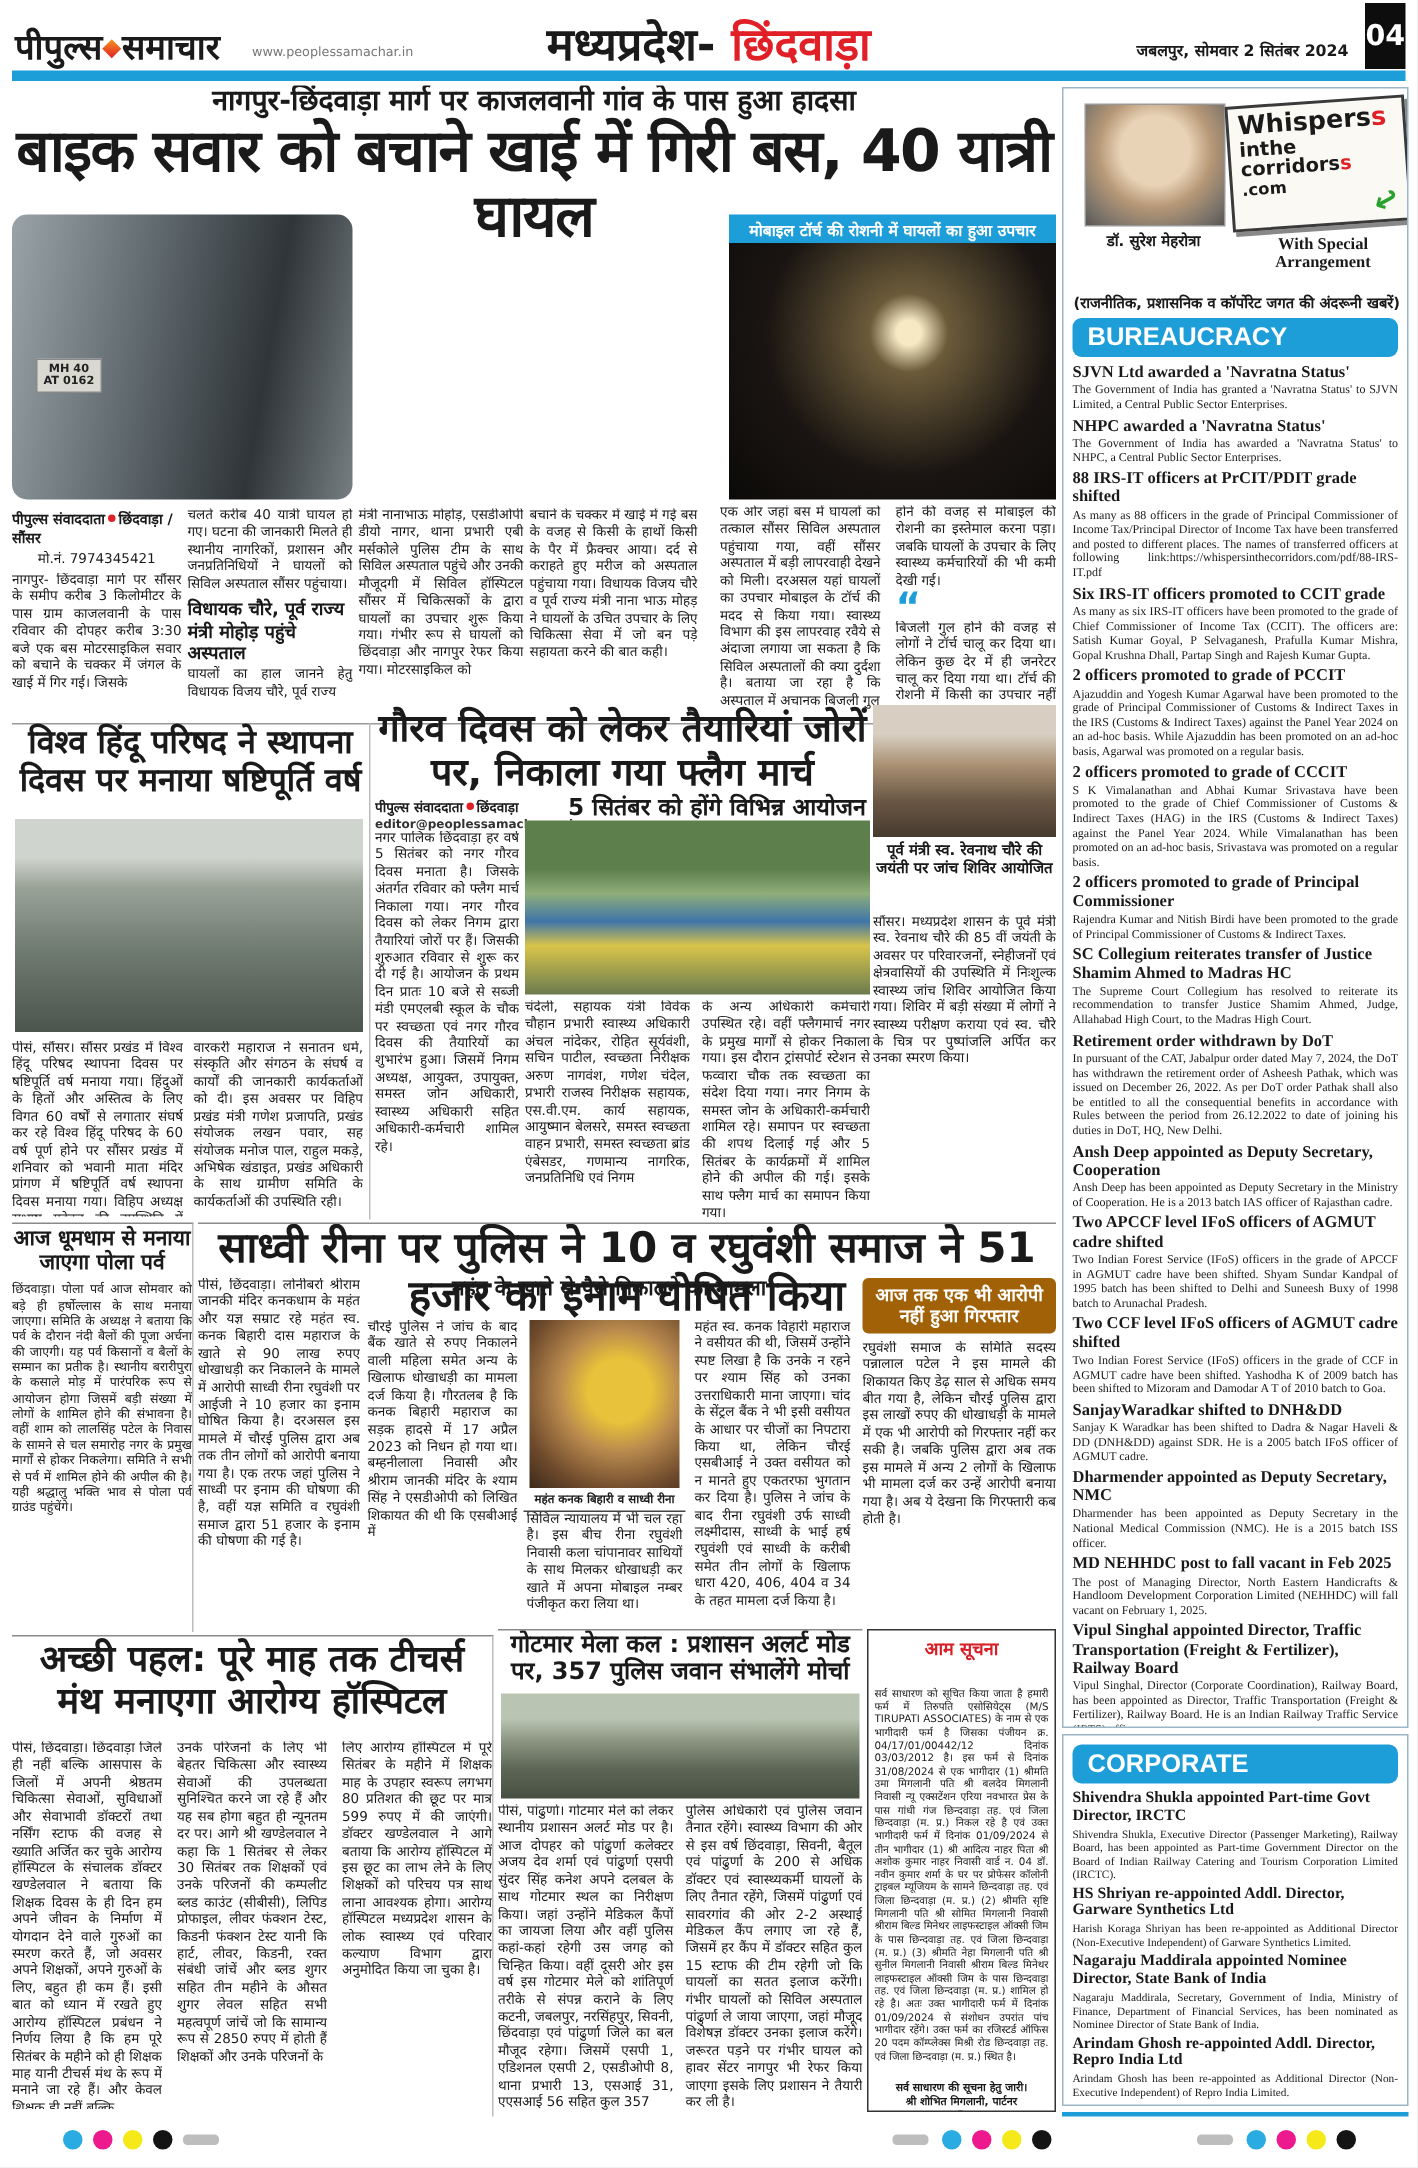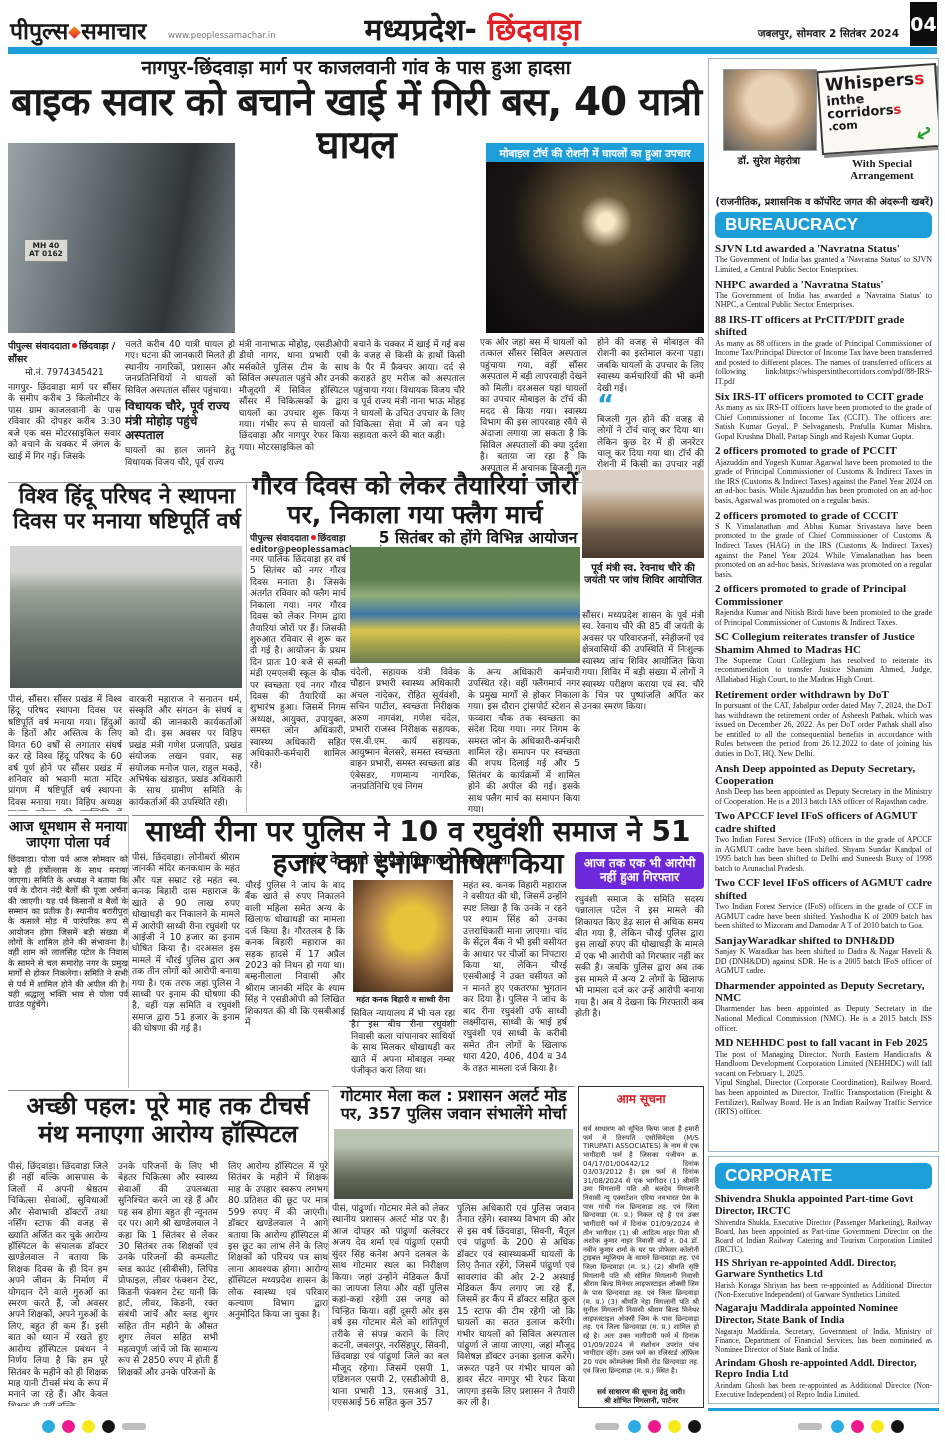--- a/index.html
+++ b/index.html
@@ -19,21 +19,21 @@
   .bluebar{position:absolute;left:8px;top:47px;width:929px;height:7px;background:#1e9ed9;}
   
   .btxt{font-size:9px;line-height:1.27;text-align:justify;overflow:hidden;}
   .stxt{font-size:8.3px;line-height:1.25;text-align:justify;overflow:hidden;}
   .photo{position:absolute;overflow:hidden;}
   .sec{position:absolute;overflow:hidden;}
   .hl{font-weight:bold;text-align:center;line-height:1.15;}
   .rdot{display:inline-block;width:5px;height:5px;border-radius:50%;background:#e01f26;margin:0 2px 1px 2px;}
   .rule-t{border-top:1px solid #8a8a8a;}
   
-  .ph-truck{background:linear-gradient(100deg,#9aa4a8,#5d666b 40%,#2f3538 72%,#767e82);}
+  .ph-truck{background:linear-gradient(100deg,#9aa4a8,#5d666b 40%,#2f3538 72%,#767e82);border-radius:10px;}
   .ph-crowd{background:linear-gradient(15deg,#6f7str 0,#6f777b 0,#b6bcbf 30%,#4a5154 62%,#8e969a);}
   .ph-dark{background:radial-gradient(circle at 55% 35%,#f7e9c4 0 5%,#6b5b3a 16%,#1a1512 58%,#0b0a08);}
   .ph-meeting{background:linear-gradient(180deg,#d0d4ce 0 18%,#9aa398 32%,#6f7a70 62%,#4c554e);}
   .ph-trucks{background:linear-gradient(180deg,#5d7f4c 0 28%,#8fae7a 42%,#3f75a8 58%,#d8c44a 72%,#6b7b4f);}
   .ph-rewnath{background:linear-gradient(180deg,#d8cfc2 0 22%,#a98f72 46%,#6b5846 72%,#463a2e);}
   .ph-sadhvi{background:radial-gradient(circle at 60% 42%,#e8c23a 0 24%,#b98a4e 46%,#6e4a2c 76%,#3c2a1a);}
   .ph-police{background:linear-gradient(180deg,#b9c4b2 0 24%,#8a9480 46%,#5d6656 72%,#474f42);}
   .ph-portrait{background:radial-gradient(circle at 50% 38%,#e9d3b6 0 34%,#b69877 56%,#756f68 86%,#585450);}
   
   #lead{left:8px;top:57px;width:696px;height:425px;border-bottom:1px solid #999;}
@@ -78,25 +78,25 @@
   #pola{left:8px;top:815px;width:120px;height:272px;border-right:1px solid #bbb;}
   #pola .hl{font-size:14px;margin:2px 0 4px 0;}
   #sadhvi{left:132px;top:815px;width:572px;height:272px;}
   #sadhvi .hl{position:absolute;top:0;left:0;width:100%;font-size:28px;}
   .scol1{position:absolute;left:0;top:36px;width:108px;height:234px;}
   .smid{position:absolute;left:113px;top:36px;width:322px;height:234px;}
   .ssub{font-size:14px;font-weight:bold;text-align:center;line-height:1.1;margin-bottom:4px;}
   .scolA{position:absolute;left:0;top:28px;width:100px;height:206px;}
   .sphoto{left:108px;top:28px;width:100px;height:112px;}
   .scap{position:absolute;left:104px;top:142px;width:108px;font-size:7.8px;font-weight:bold;
-        text-align:center;border-bottom:1px solid #444;padding-bottom:17px;}
+        text-align:center;border-bottom:1px solid #444;padding-bottom:3px;}
   .scolPh{position:absolute;left:106px;top:156px;width:104px;height:78px;}
   .scolB{position:absolute;left:218px;top:28px;width:104px;height:206px;}
   .sbox{position:absolute;left:443px;top:36px;width:129px;height:234px;}
-  .sboxtitle{background:#6d28d9;color:#fff;font-weight:bold;font-size:12px;text-align:center;
+  .sboxtitle{background:#a16207;color:#fff;font-weight:bold;font-size:12px;text-align:center;
              border-radius:4px;padding:4px 2px;line-height:1.2;}
   .sboxbody{margin-top:5px;}
   
   #arogya{left:8px;top:1090px;width:320px;height:320px;border-right:1px solid #bbb;}
   #arogya .hl{position:absolute;top:2px;left:0;width:100%;font-size:24px;}
   .acol{position:absolute;top:70px;height:245px;width:100px;}
   #gotmar{left:332px;top:1086px;width:243px;height:324px;}
   #gotmar .hl{position:absolute;top:0;left:0;width:100%;font-size:16px;}
   #gotmar .photo{left:2px;top:42px;width:239px;height:70px;}
   .gtcol{position:absolute;top:116px;height:205px;width:117px;}
@@ -352,20 +352,21 @@
             <h3>Dharmender appointed as Deputy Secretary, NMC</h3>
             <p>Dharmender has been appointed as Deputy Secretary in the National Medical Commission (NMC). He is a 2015 batch ISS officer.</p>
           </div>
 
           <div class="witem">
             <h3>MD NEHHDC post to fall vacant in Feb 2025</h3>
             <p>The post of Managing Director, North Eastern Handicrafts &amp; Handloom Development Corporation Limited (NEHHDC) will fall vacant on February 1, 2025.</p>
           </div>
 
           <div class="witem">
+            <h3>Vipul Singhal appointed Director, Traffic Transportation (Freight &amp; Fertilizer), Railway Board</h3>
             <p>Vipul Singhal, Director (Corporate Coordination), Railway Board, has been appointed as Director, Traffic Transportation (Freight &amp; Fertilizer), Railway Board. He is an Indian Railway Traffic Service (IRTS) officer.</p>
           </div>
         </div>
     </div>
     <div class="wbox" id="wbox2">
       <div class="wsecbar">CORPORATE</div>
       <div>
 
           <div class="witem">
             <h3>Shivendra Shukla appointed Part-time Govt Director, IRCTC</h3>

